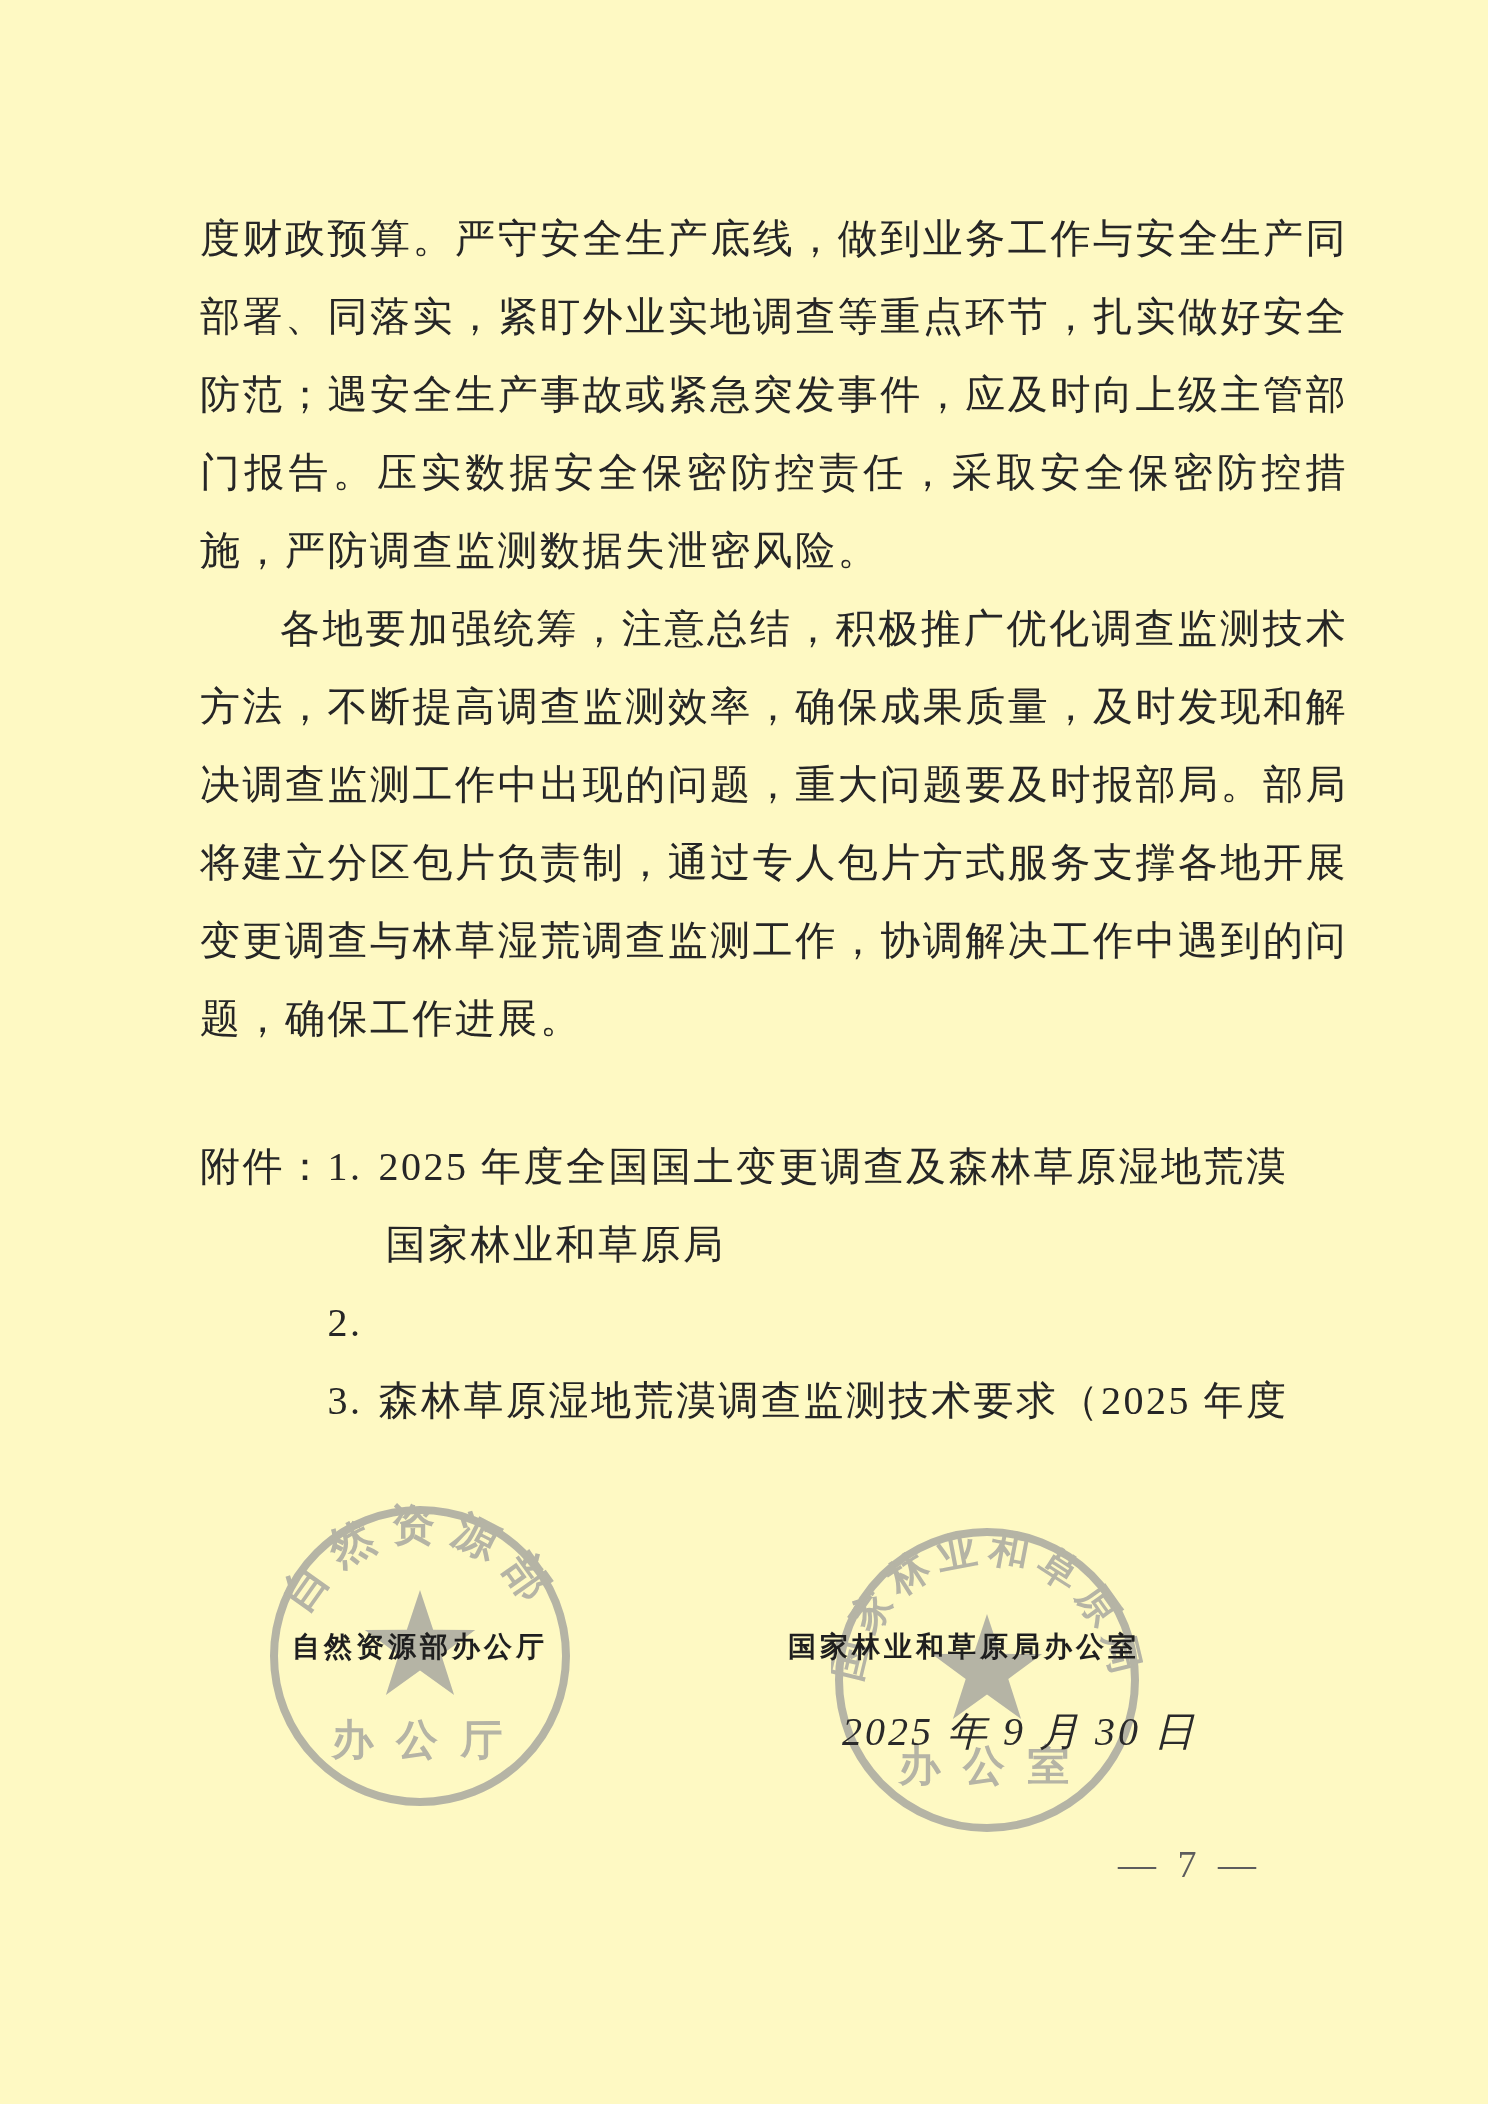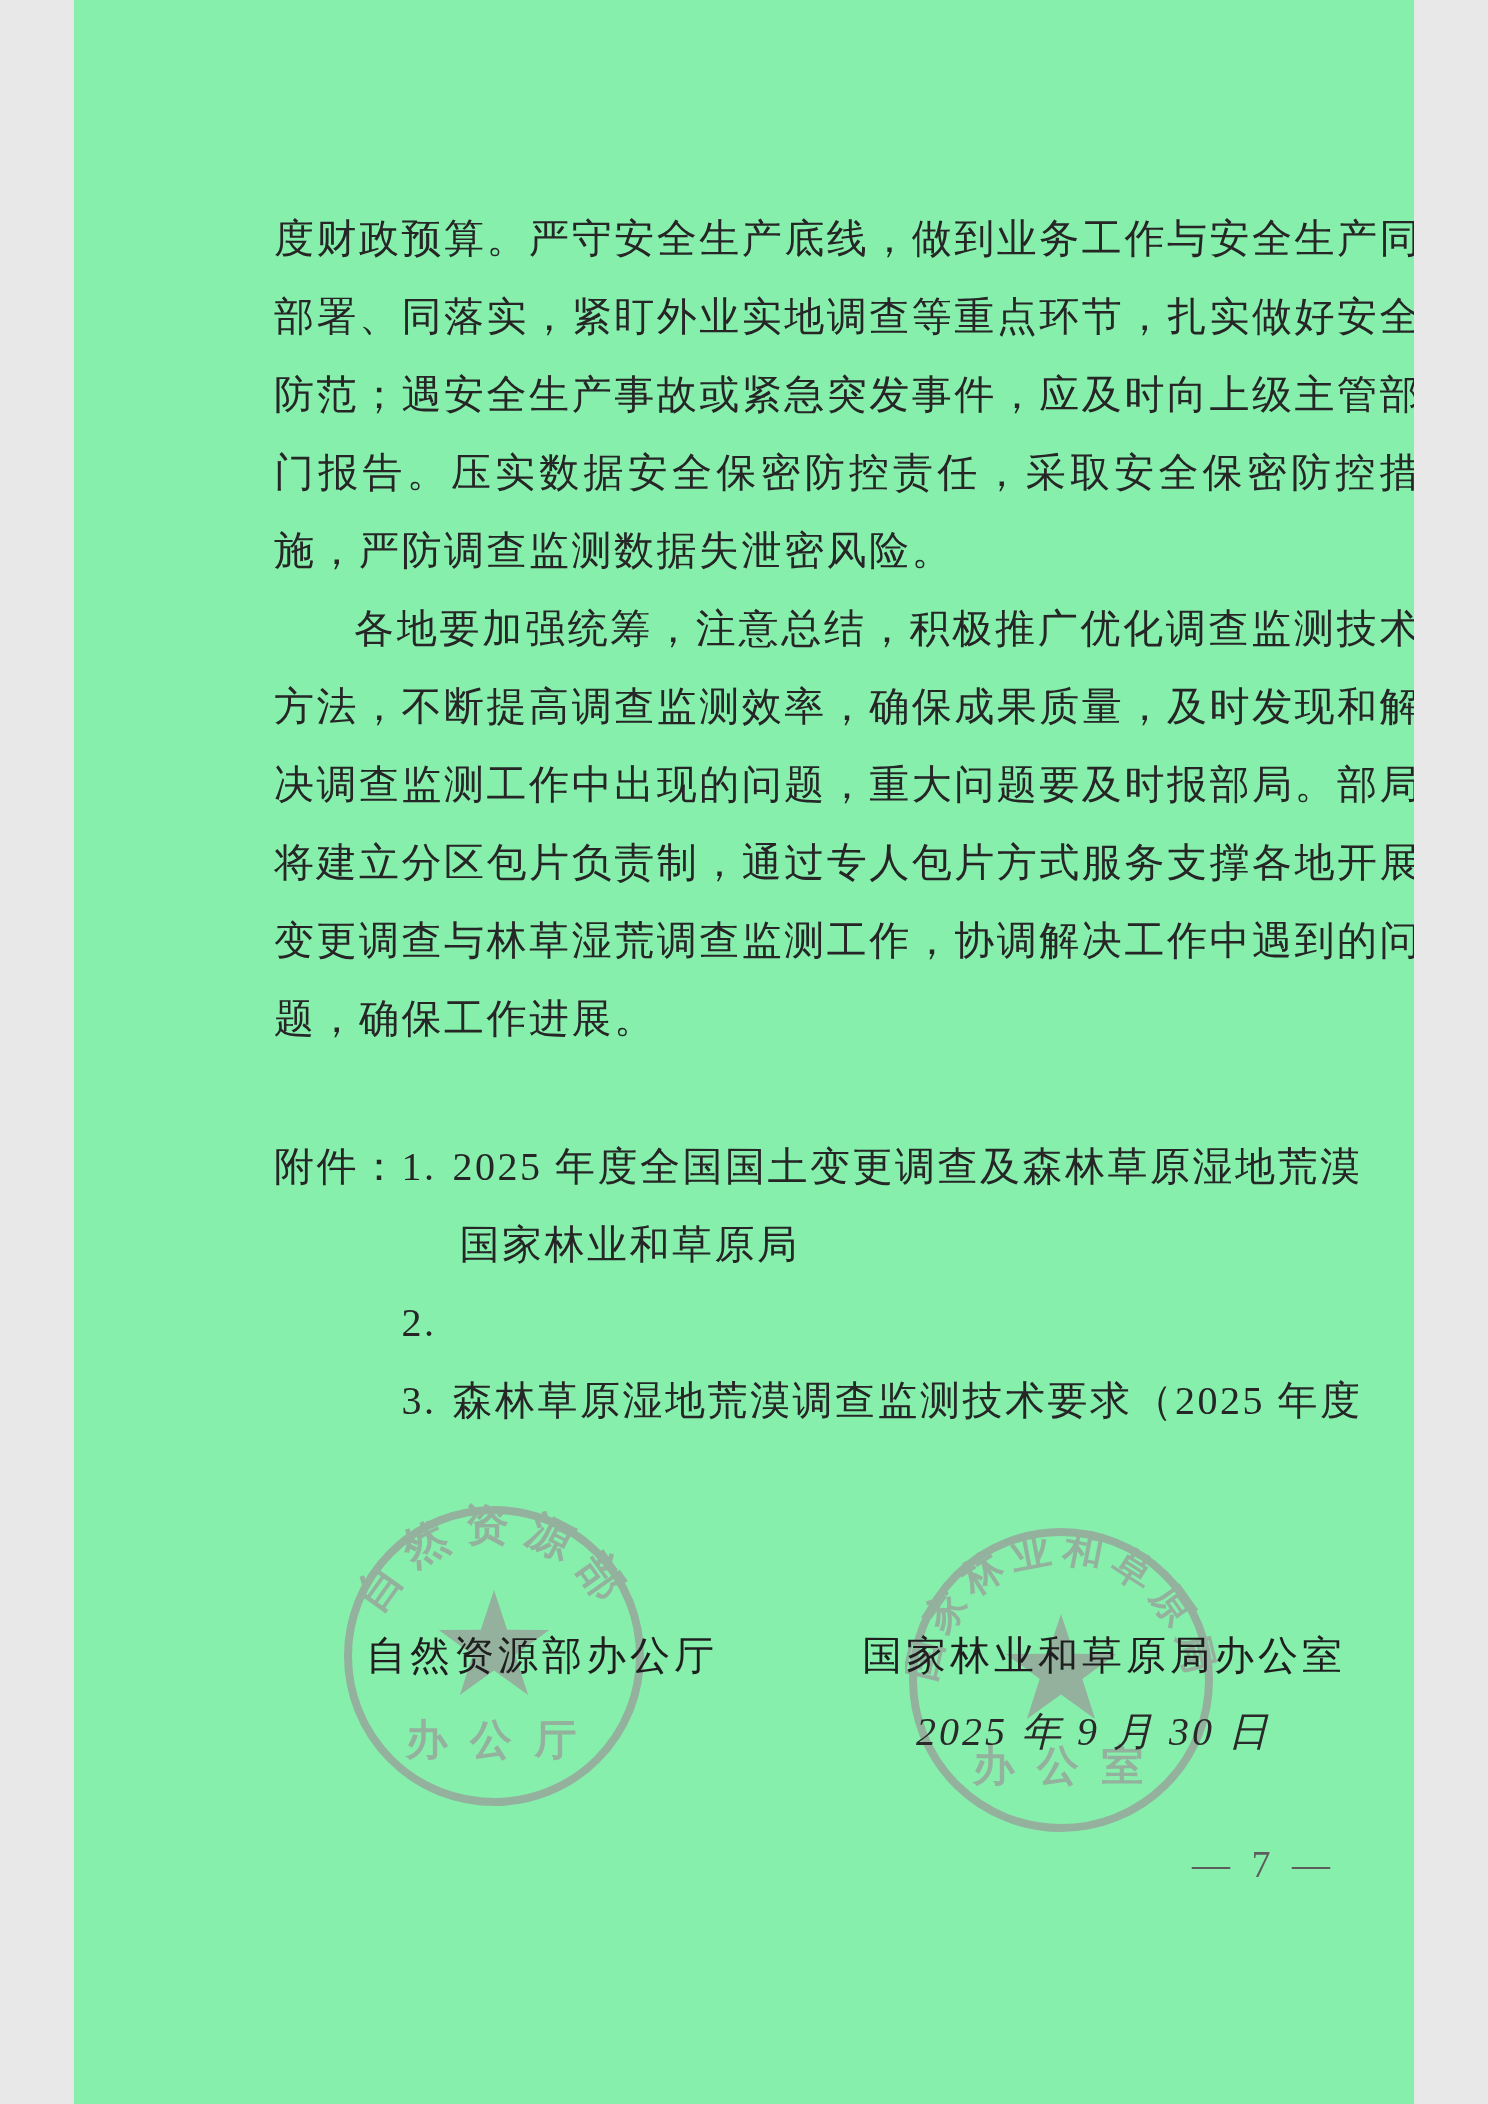--- a/index.html
+++ b/index.html
@@ -2,24 +2,24 @@
 <html><head>
 <meta charset="utf-8">
 <style>
   html, body {
     margin: 0;
     padding: 0;
     background: #e8e8e8;
   }
   .page {
     position: relative;
-    width: 1340px;
+    width: 1488px;
     height: 2104px;
     margin: 0 auto;
-    background: #86efac;
+    background: #fef9c3;
     color: #262626;
     font-family: "Liberation Serif", "DejaVu Serif", serif;
     overflow: hidden;
   }
   .content {
     position: absolute;
     left: 200px;
     top: 200px;
     width: 1148px;
   }
@@ -62,24 +62,25 @@
   }
   .seal.left  { left: 266px; top: 1502px; }
   .seal.right { left: 831px; top: 1524px; }
   .seal svg text {
     font-family: "Liberation Serif", "DejaVu Serif", serif;
     font-weight: bold;
   }
   .sig-org {
     position: absolute;
     z-index: 2;
-    font-size: 40px;
+    font-size: 28px;
     letter-spacing: 4px;
     white-space: nowrap;
     color: #1f1f1f;
+    font-weight: bold;
   }
   .sig-org.left  { left: 292px; top: 1628px; }
   .sig-org.right { left: 788px; top: 1628px; }
   .sig-date {
     position: absolute;
     z-index: 2;
     left: 842px;
     top: 1704px;
     font-size: 40px;
     letter-spacing: 3px;

